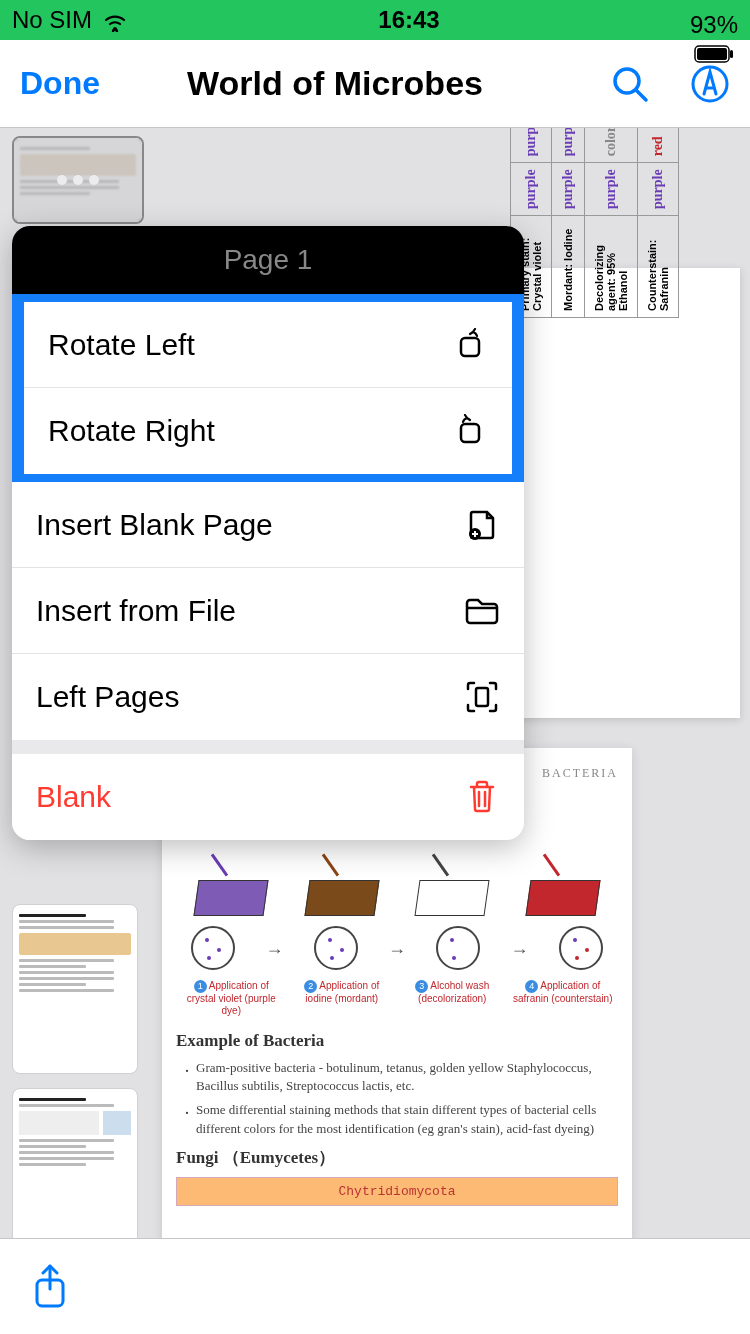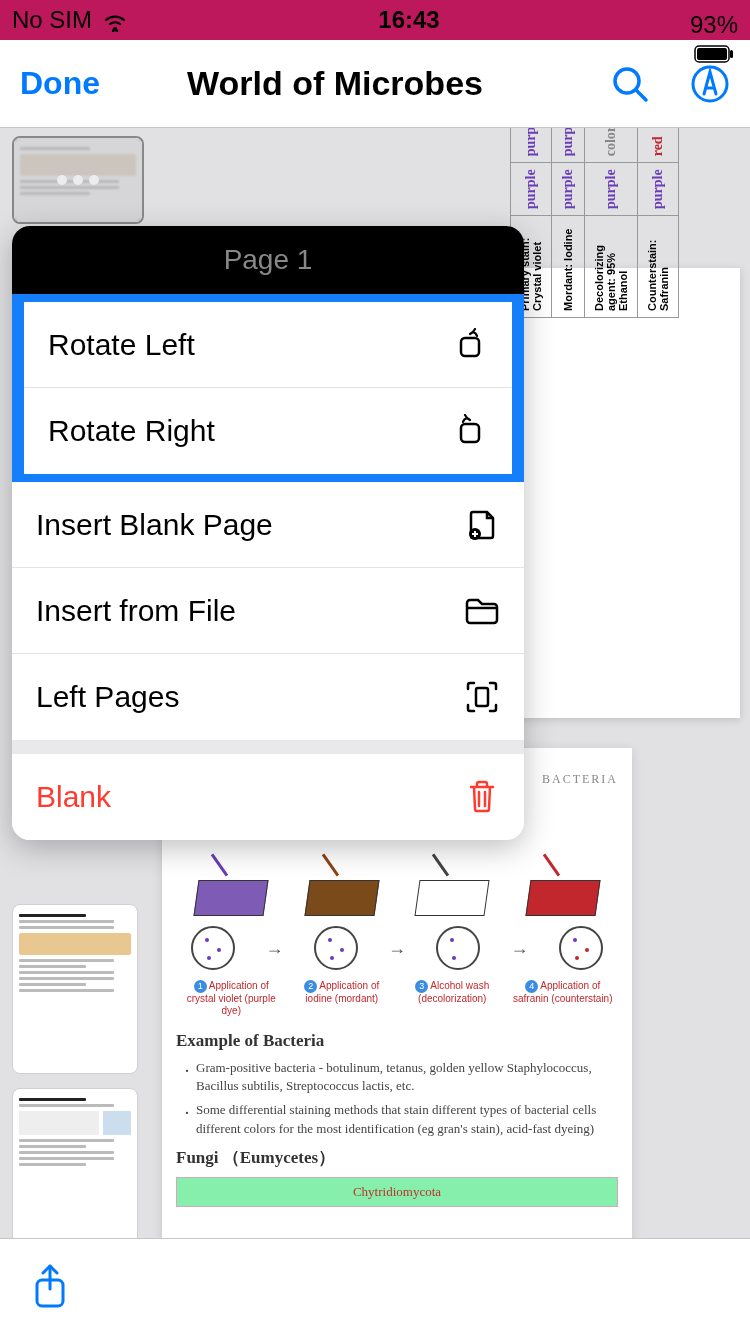--- a/index.html
+++ b/index.html
@@ -1,19 +1,19 @@
 <!DOCTYPE html>
 <html><head>
 <meta charset="utf-8">
 <style>
 * { margin: 0; padding: 0; box-sizing: border-box; font-family: -apple-system, 'Helvetica Neue', Helvetica, Arial, sans-serif; }
 html, body { width: 750px; height: 1334px; overflow: hidden; background: #f2f2f7; }
 
 
-.status-bar { height: 40px; display: flex; align-items: center; justify-content: space-between; padding: 0 12px; background: #be185d; font-size: 24px; font-weight: 500; }
+.status-bar { height: 40px; display: flex; align-items: center; justify-content: space-between; padding: 0 12px; background: #22c55e; font-size: 24px; font-weight: 500; }
 .status-left { display: flex; align-items: center; gap: 10px; }
 .status-right { display: flex; align-items: center; gap: 6px; flex-direction: column; }
 .wifi-icon svg { vertical-align: middle; }
 .battery { display: inline-flex; align-items: center; }
 
 
 .header { height: 88px; background: #fff; display: flex; align-items: center; padding: 0 20px; border-bottom: 1px solid #c6c6c8; gap: 10px; }
 .done-btn { color: #007aff; font-size: 32px; font-weight: 600; background: none; border: none; }
 .title { flex: 1; text-align: center; font-size: 34px; font-weight: 700; margin-left: -40px; }
 .header-icons { display: flex; gap: 40px; align-items: center; }
@@ -74,21 +74,21 @@
 .arrow-r { font-size: 18px; color: #555; }
 
 .step-labels { display: flex; justify-content: space-around; margin-bottom: 14px; }
 .step-label { width: 100px; font-size: 10px; text-align: center; color: #c1272d; font-family: cursive; line-height: 1.2; }
 .step-num { display: inline-block; width: 13px; height: 13px; border-radius: 50%; background: #3a8de0; color: #fff; font-size: 9px; text-align: center; line-height: 13px; margin-right: 2px; }
 
 .page-main ul { list-style: none; padding-left: 10px; }
 .page-main ul li { font-family: Georgia, serif; font-size: 13px; margin: 6px 0; position: relative; padding-left: 10px; line-height: 1.4; color: #444; }
 .page-main ul li::before { content: '·'; position: absolute; left: -2px; font-size: 18px; }
 
-.fungi-box { border: 1px solid #d4aaba; background: #86efac; padding: 6px; text-align: center; font-family: Liberation Serif, serif; color: #b33; margin-top: 6px; }
+.fungi-box { border: 1px solid #d4aaba; background: #fdba74; padding: 6px; text-align: center; font-family: Liberation Mono, monospace; color: #b33; margin-top: 6px; }
 
 
 .context-menu { position: absolute; left: 12px; top: 98px; width: 512px; background: #f7f7f8; border-radius: 18px; box-shadow: 0 8px 30px rgba(0,0,0,0.25); overflow: hidden; z-index: 100; }
 .menu-header { text-align: center; padding: 18px 0; font-size: 28px; color: #888; background: #000000; }
 .highlight-wrap { border: 8px solid #157efb; border-left-width: 12px; border-right-width: 12px; }
 .menu-item { display: flex; align-items: center; justify-content: space-between; padding: 0 24px; height: 86px; background: #fff; font-size: 30px; color: #000; border-bottom: 1px solid #e3e3e6; }
 .menu-item:last-child { border-bottom: none; }
 .menu-item.destructive { color: #ff3b30; }
 .menu-separator { height: 14px; background: #e9e9ec; }
 .menu-icon { width: 36px; height: 36px; display: flex; align-items: center; justify-content: center; }
@@ -228,21 +228,21 @@
 Safranin</td>
               <td class="purple-text">purple</td>
               <td class="red-text">red</td>
             </tr>
       </tbody>
         </table>
     </div>
   </div>
 
   <div class="page-main">
-    <div style="position:absolute;right:14px;top:24px;font-family:Georgia,serif;letter-spacing:2px;color:#888;font-size:12px">BACTERIA</div>
+    <div style="position:absolute;right:14px;top:18px;font-family:Georgia,serif;letter-spacing:2px;color:#888;font-size:12px">BACTERIA</div>
     <div style="height:26px"></div>
     <h4><span>Gram Staining Procedure</span>
       <span class="legend">
         <span class="legend-item">
             <span class="legend-sq cv"></span>
             <span>Crystal violet</span>
           </span>
         <span class="legend-item">
             <span class="legend-sq io"></span>
             <span>Iodine</span>

